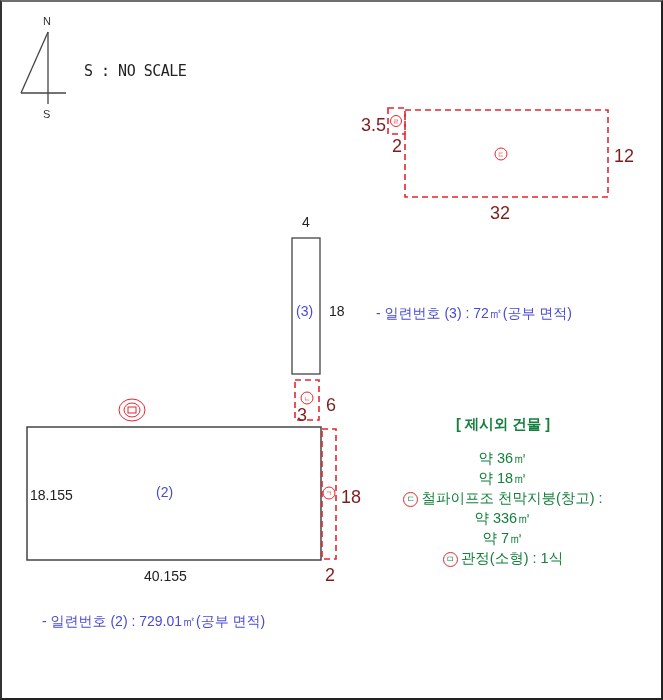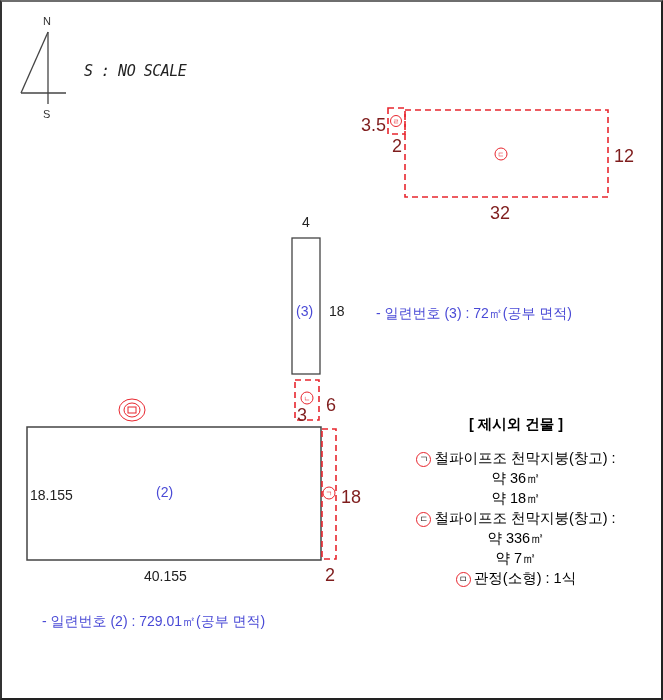--- a/index.html
+++ b/index.html
@@ -7,21 +7,21 @@
          font-family: "Liberation Sans", "DejaVu Sans", sans-serif; }
   .frame { position: absolute; left: 0; top: 0; width: 663px; height: 700px; box-sizing: border-box;
            border-top: 2px solid #6e6e6e; border-left: 2px solid #333; border-right: 2px solid #222; border-bottom: 2px solid #222; }
   svg.canvas { position: absolute; left: 0; top: 0; }
   .t { position: absolute; white-space: nowrap; line-height: 1; }
   .blk { color: #222222; font-size: 14px; }
   .blue { color: #4a4ad6; font-size: 14px; }
   .red { color: #7f1d1d; font-size: 18px; }
   .scale { font-family: "DejaVu Sans Mono", monospace; font-size: 15px; color: #222; letter-spacing: -0.5px; }
   .ns { font-size: 11px; color: #333; }
-  .legend { position: absolute; left: 386px; width: 260px; text-align: center; color: #000000; font-size: 14.5px; }
+  .legend { position: absolute; left: 373px; width: 260px; text-align: center; color: #15803d; font-size: 14.5px; }
   .legend .line { height: 20px; line-height: 20px; white-space: nowrap; }
   .legend .title { font-weight: bold; margin-bottom: 14px; }
   .circ { display: inline-block; width: 13px; height: 13px; border: 1px solid #e8262e; border-radius: 50%;
           font-size: 9px; line-height: 13px; text-align: center; vertical-align: 1px; margin-right: 3px; }
 </style>
 </head>
 <body>
 
 <div class="frame"></div>
 
@@ -60,21 +60,21 @@
   <g fill="#e8262e" font-size="7" font-family="DejaVu Sans, sans-serif" text-anchor="middle">
     <text x="396" y="124">ㄹ</text>
     <text x="501" y="157">ㄷ</text>
     <text x="307" y="401">ㄴ</text>
     <text x="329" y="496">ㄱ</text>
   </g>
 </svg>
 
 <div class="t ns" style="left:43px; top:16px;">N</div>
 <div class="t ns" style="left:43px; top:109px;">S</div>
-<div class="t scale" style="left:84px; top:64px;font-style:italic;">S : NO SCALE</div>
+<div class="t scale" style="left:84px; top:64px;">S : NO SCALE</div>
 
 <div class="t red" style="left:361px; top:116px;">3.5</div>
 <div class="t red" style="left:392px; top:137px;">2</div>
 <div class="t red" style="left:614px; top:147px;">12</div>
 <div class="t red" style="left:490px; top:204px;">32</div>
 
 <div class="t blk" style="left:302px; top:215px;">4</div>
 <div class="t blue" style="left:296px; top:304px;">(3)</div>
 <div class="t blk" style="left:329px; top:304px;">18</div>
 <div class="t blue" style="left:376px; top:306px;">- 일련번호 (3) : 72㎡(공부 면적)</div>
@@ -86,20 +86,19 @@
 <div class="t blue" style="left:156px; top:485px;">(2)</div>
 <div class="t blk" style="left:144px; top:569px;">40.155</div>
 
 <div class="t red" style="left:341px; top:488px;">18</div>
 <div class="t red" style="left:325px; top:566px;">2</div>
 
 <div class="t blue" style="left:42px; top:614px;">- 일련번호 (2) : 729.01㎡(공부 면적)</div>
 
 <div class="legend" style="top:414px;">
   <div class="line title">[ 제시외 건물 ]</div>
-  <div class="line"><span class="circ">ㄱ</span><span>철파이프조 천막지붕(창고) :</span></div>
   <div class="line">약 36㎡</div>
   <div class="line">약 18㎡</div>
   <div class="line"><span class="circ">ㄷ</span><span>철파이프조 천막지붕(창고) :</span></div>
   <div class="line">약 336㎡</div>
   <div class="line">약 7㎡</div>
   <div class="line"><span class="circ">ㅁ</span><span>관정(소형) : 1식</span></div>
 </div>
 
 </body></html>

